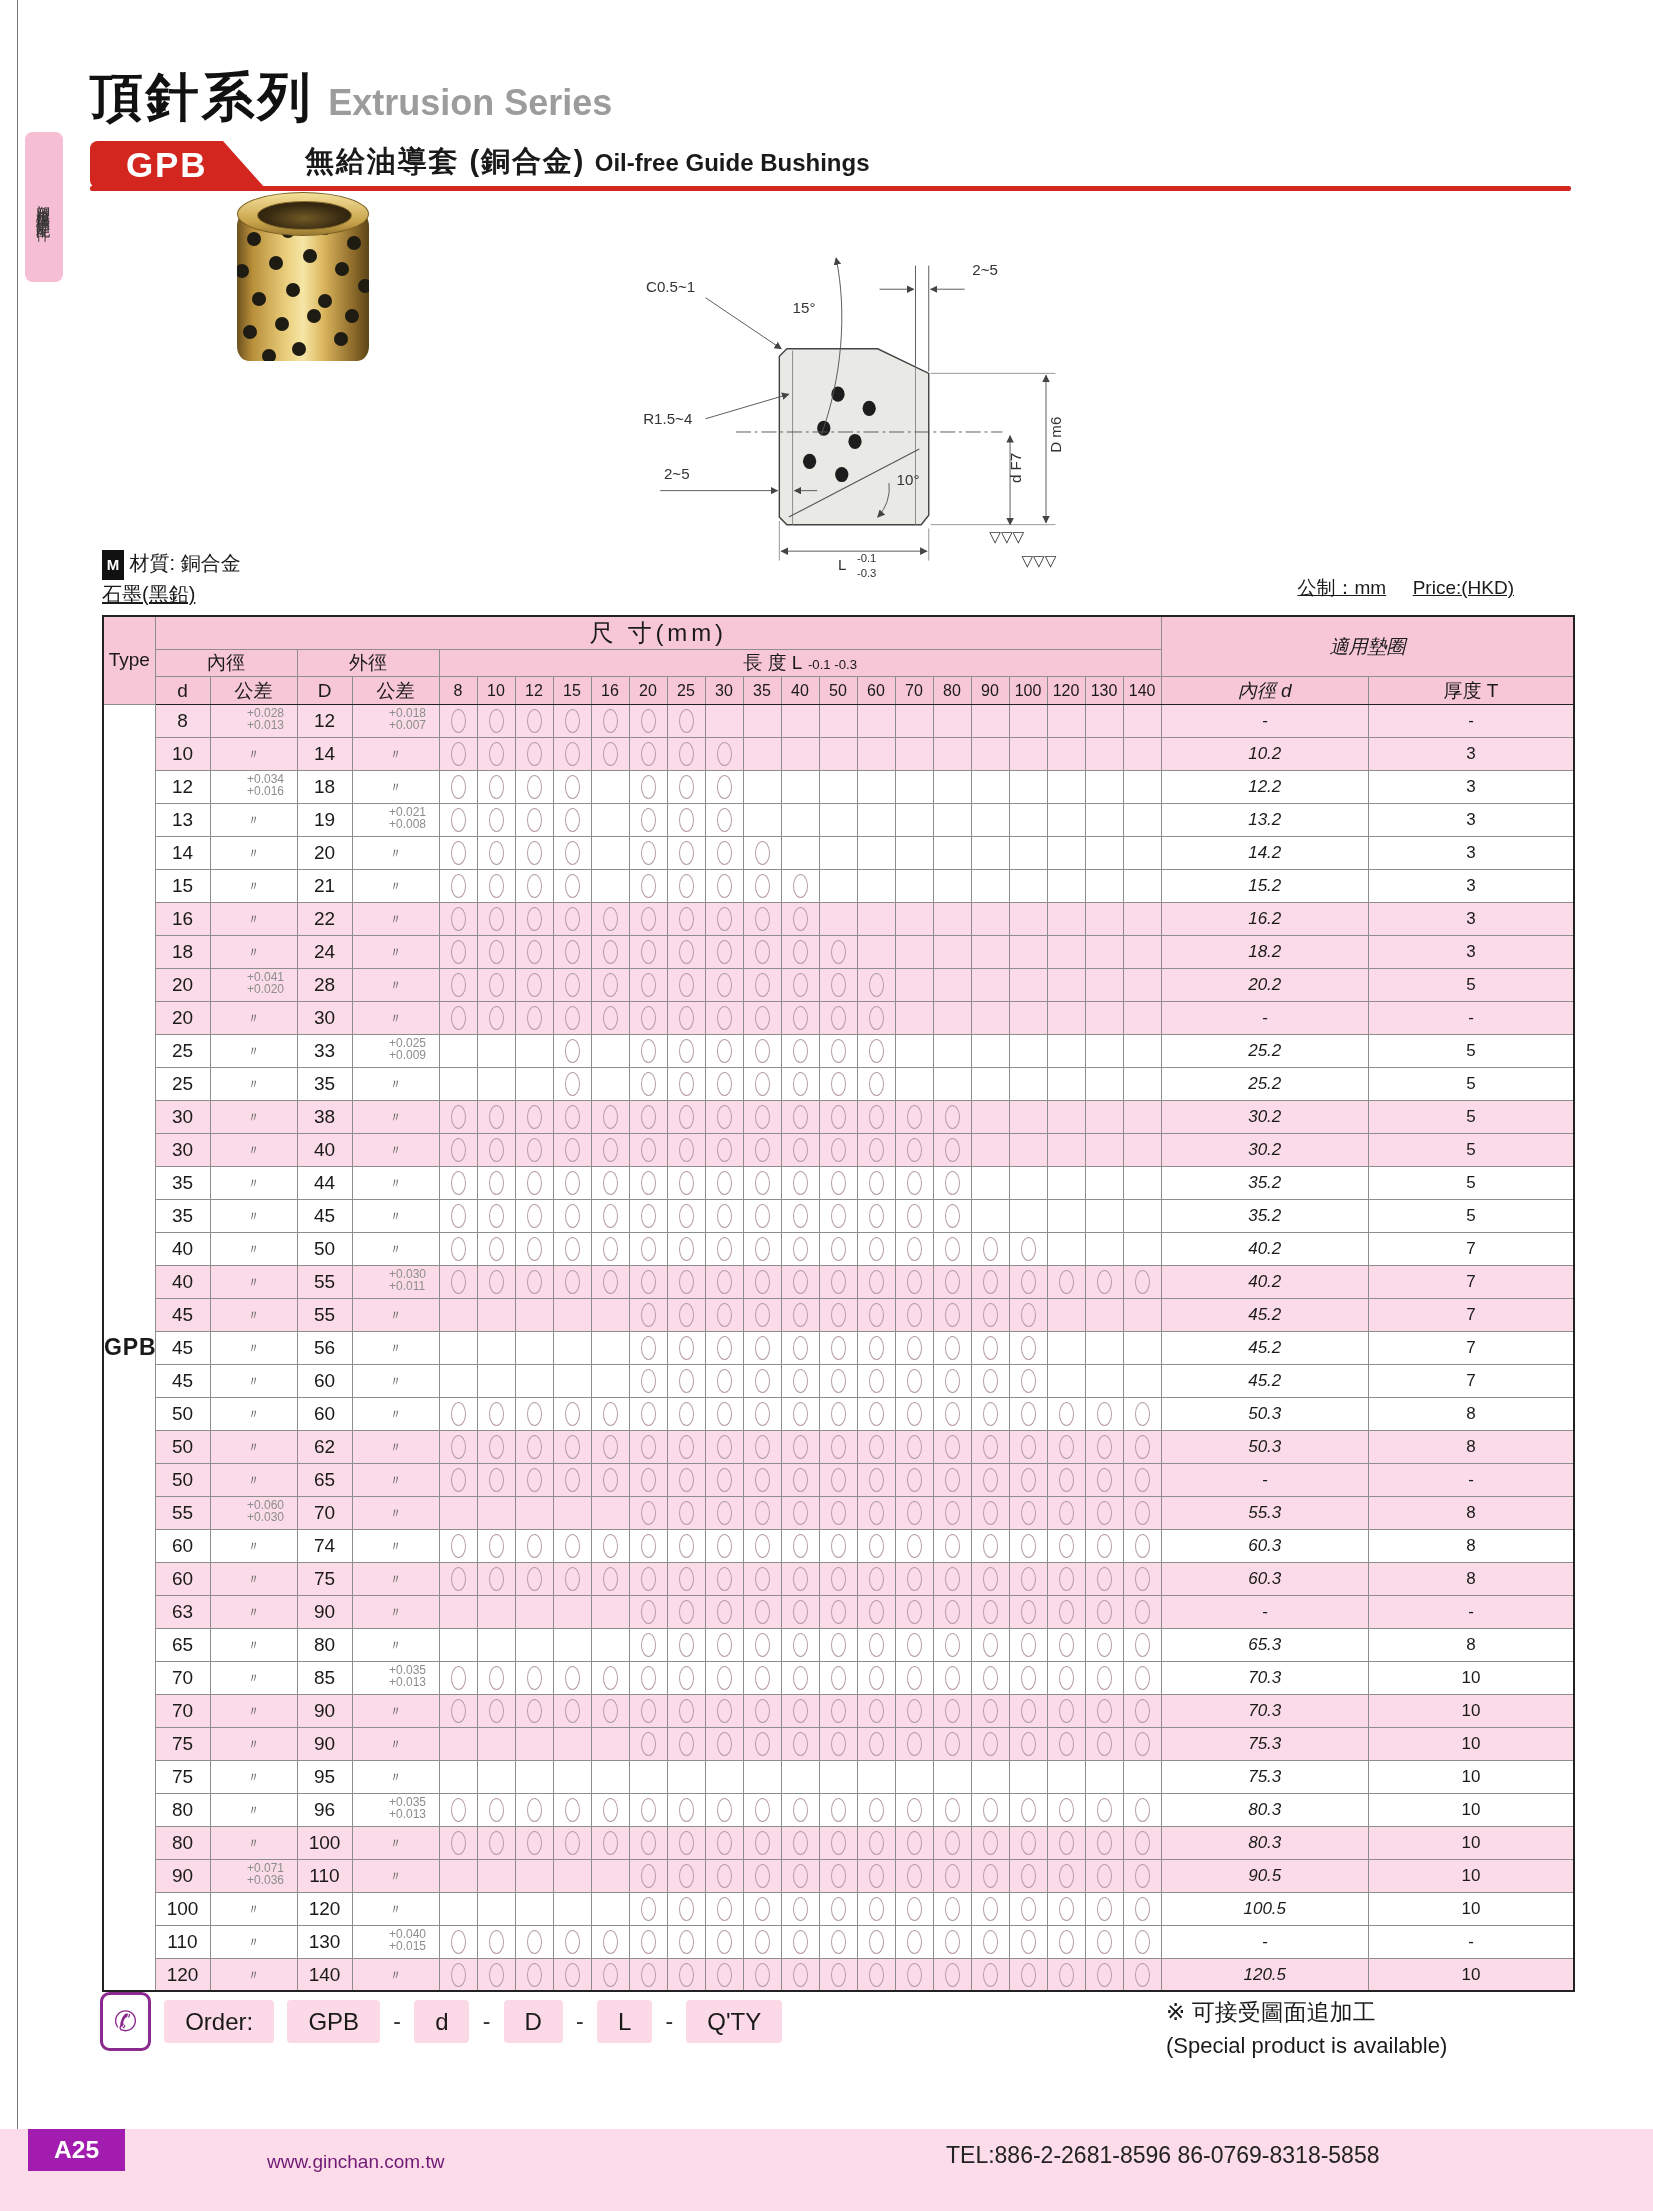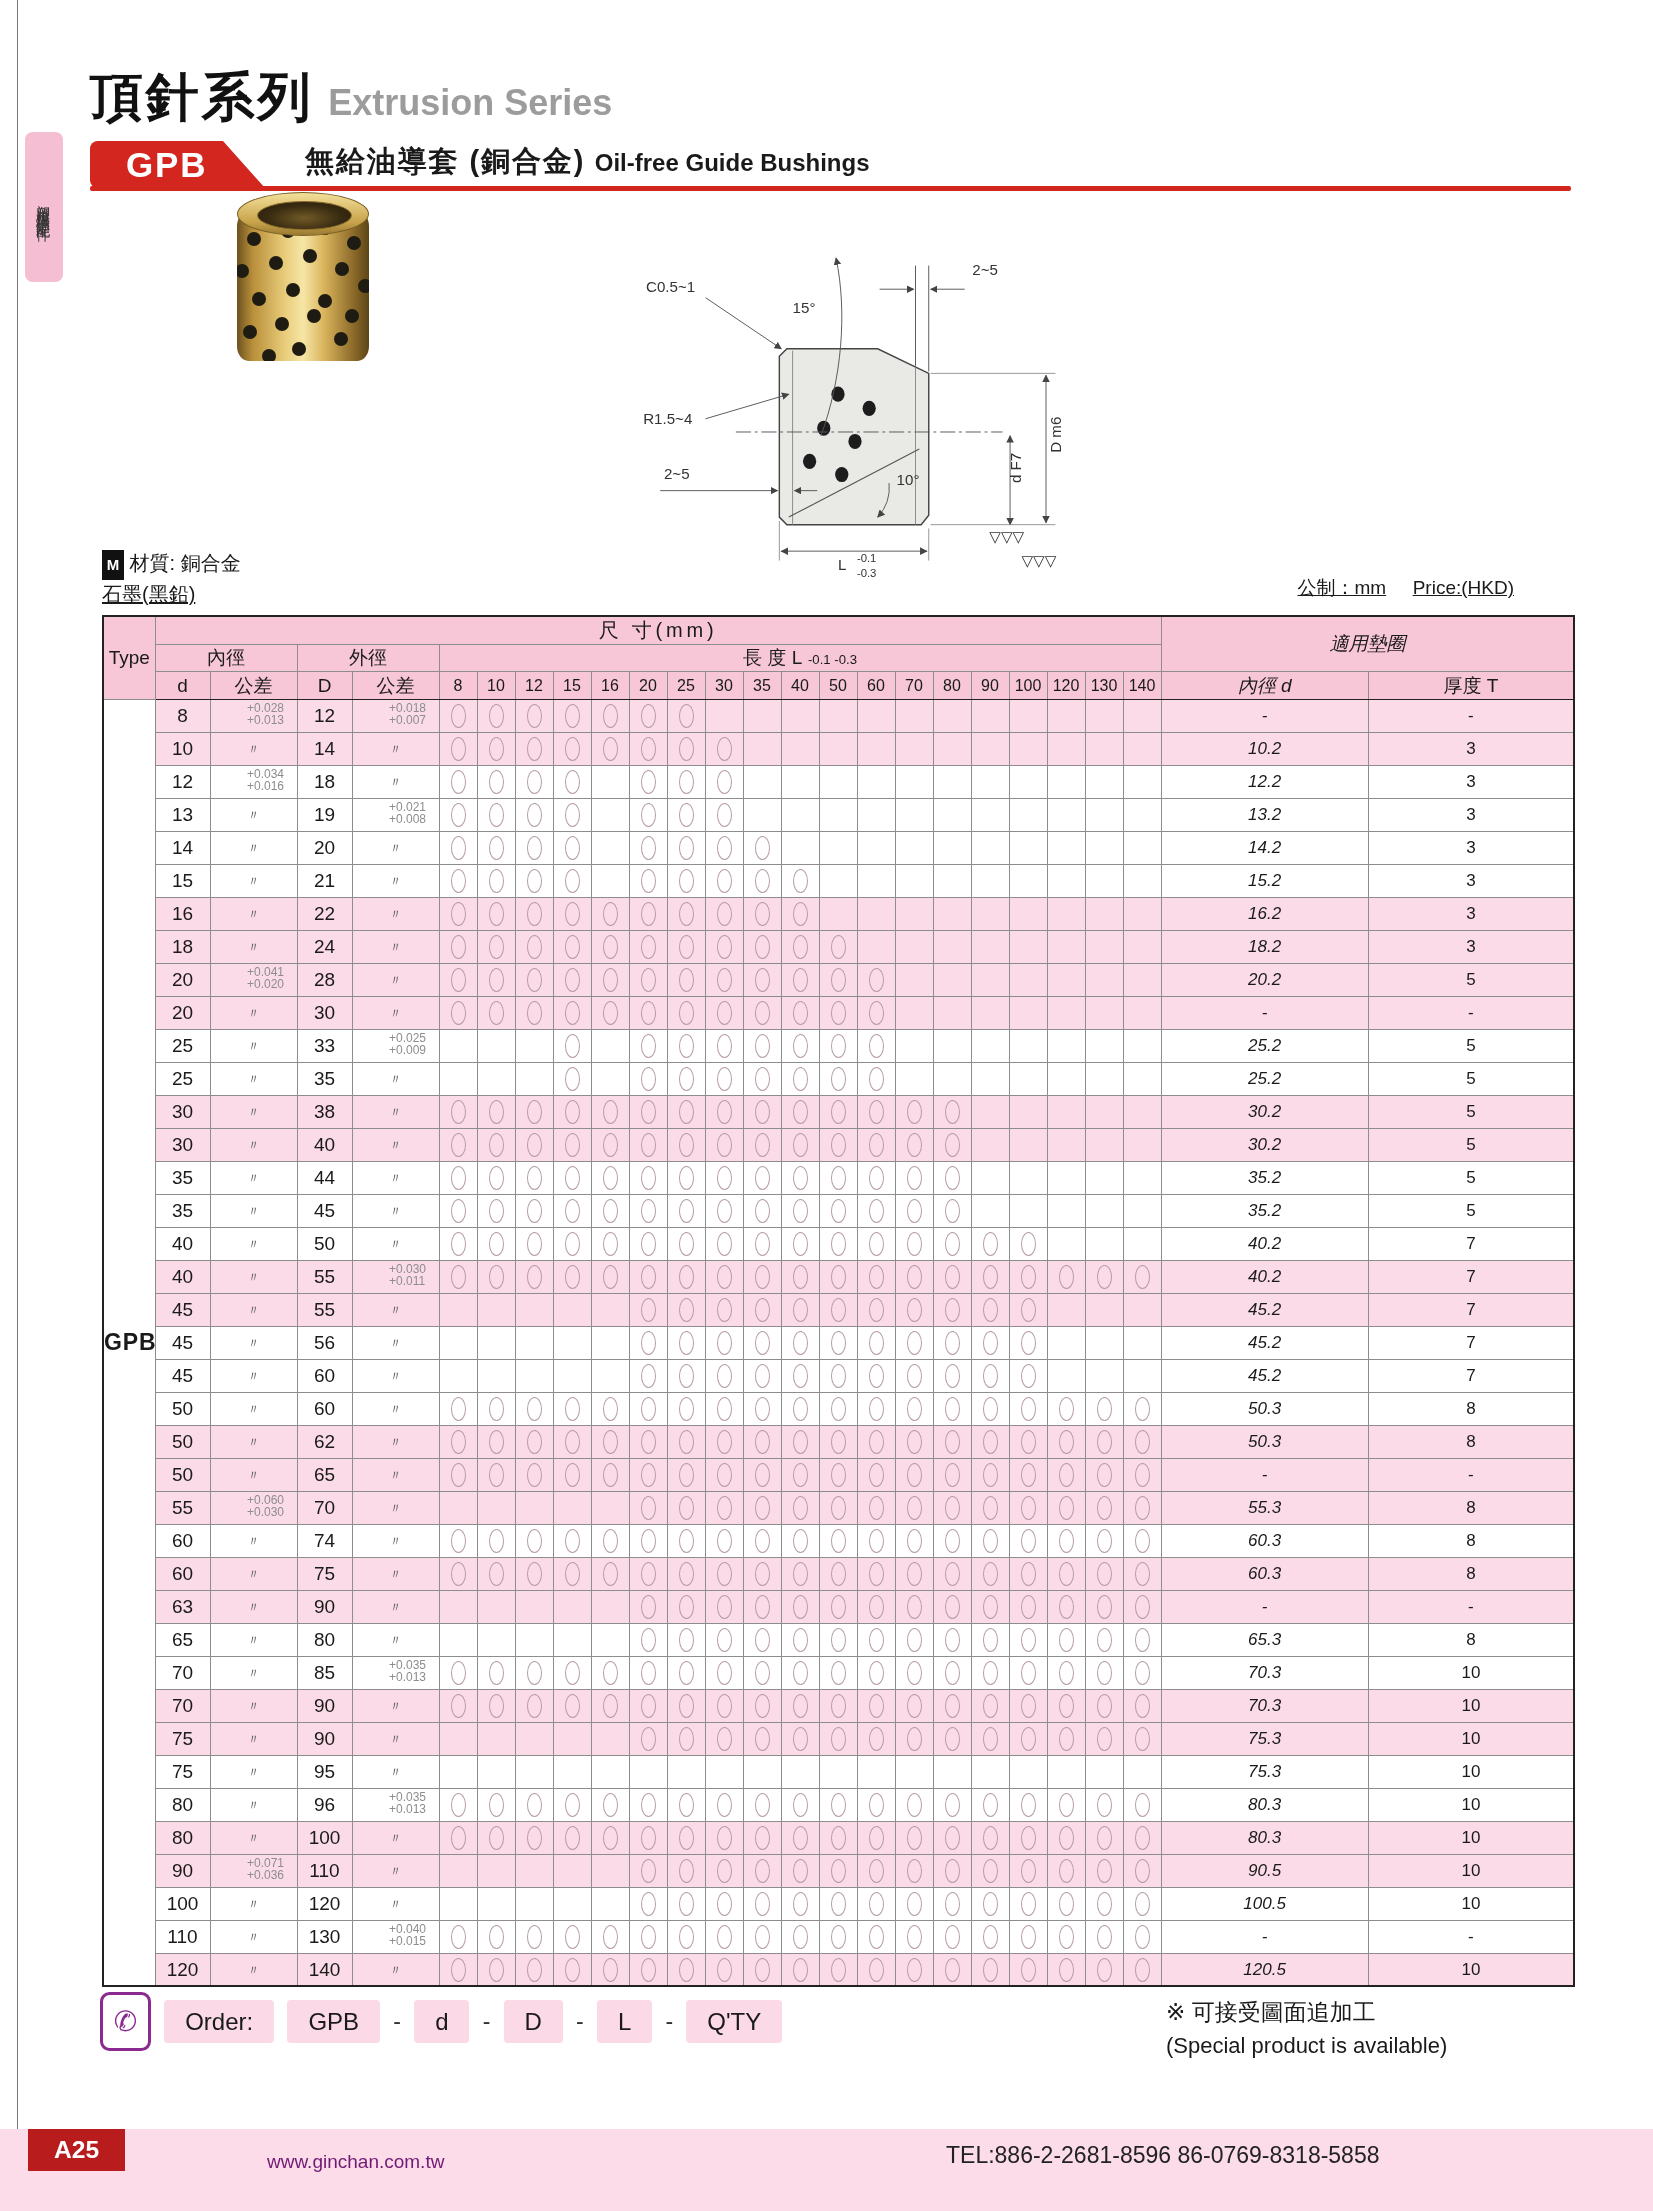--- a/index.html
+++ b/index.html
@@ -52,21 +52,21 @@
   .drawing text{font-family:"Liberation Sans","DejaVu Sans",sans-serif;font-size:16px;fill:#333;}
   .drawing .sm{font-size:12px;}
 
   
   table.spec{position:absolute;left:102px;top:615px;border-collapse:collapse;table-layout:fixed;width:1469px;
     border:2.4px solid #222;}
   table.spec th,table.spec td{border:0.9px solid #8d8d8d;padding:0;text-align:center;vertical-align:middle;overflow:hidden;}
   thead tr{height:27.4px;}
   thead th{background:#f7c6d7;font-weight:normal;font-size:19px;}
   thead th.lc{font-size:16px;}
-  thead th.size-h{letter-spacing:3.8px;font-size:20px;}
+  thead th.size-h{letter-spacing:3.8px;font-size:24px;}
   .ltol{font-size:13.2px;letter-spacing:0;margin-left:5.7px;}
   tbody tr{height:33px;}
   tbody td{font-size:18px;background:#fff;}
   tr.pink td{background:#fbdbe7;}
   td.type-cell{background:#fff !important;font-weight:bold;font-size:23px;letter-spacing:0.9px;border-right:1.9px solid #222;}
   th.bl,td.bl{border-left:1.9px solid #222;font-style:italic;}
   th.bt{border-top:1.9px solid #222;}
   thead tr:last-child th{border-bottom:1.9px solid #222;}
   td.dv{font-size:19px;}
   td.tolc{text-align:left;padding-left:5.7px;}
@@ -84,21 +84,21 @@
     color:#8b2a8e;font-size:28px;font-weight:bold;background:#fff;}
   .chip{background:#fbd9e6;border-radius:3.8px;padding:7.6px 21px;font-size:24px;}
   .chip.order-label{background:#fbd9e6;}
   .dash{font-size:23px;color:#333;}
 
   .note{left:1166px;top:1995px;font-size:23px;line-height:34px;}
   .note .en{font-size:22px;}
 
   
   .footer{left:0;top:2129px;width:1653px;height:82px;background:#fbdce8;}
-  .page-badge{position:absolute;left:28px;top:0;width:97px;height:42px;background:#b91c1c;color:#fff;
+  .page-badge{position:absolute;left:28px;top:0;width:97px;height:42px;background:#a21caf;color:#fff;
     display:flex;align-items:center;justify-content:center;font-size:24.6px;font-weight:bold;}
   .site{position:absolute;left:267px;top:22px;font-size:19px;color:#701a75;}
   .tel{position:absolute;left:946px;top:13.2px;font-size:23px;color:#222;}
 </style>
 </head>
 <body>
 
 <div class="abs page-rule"></div>
 <div class="abs crop-l"></div>
 <div class="abs crop-r"></div>

